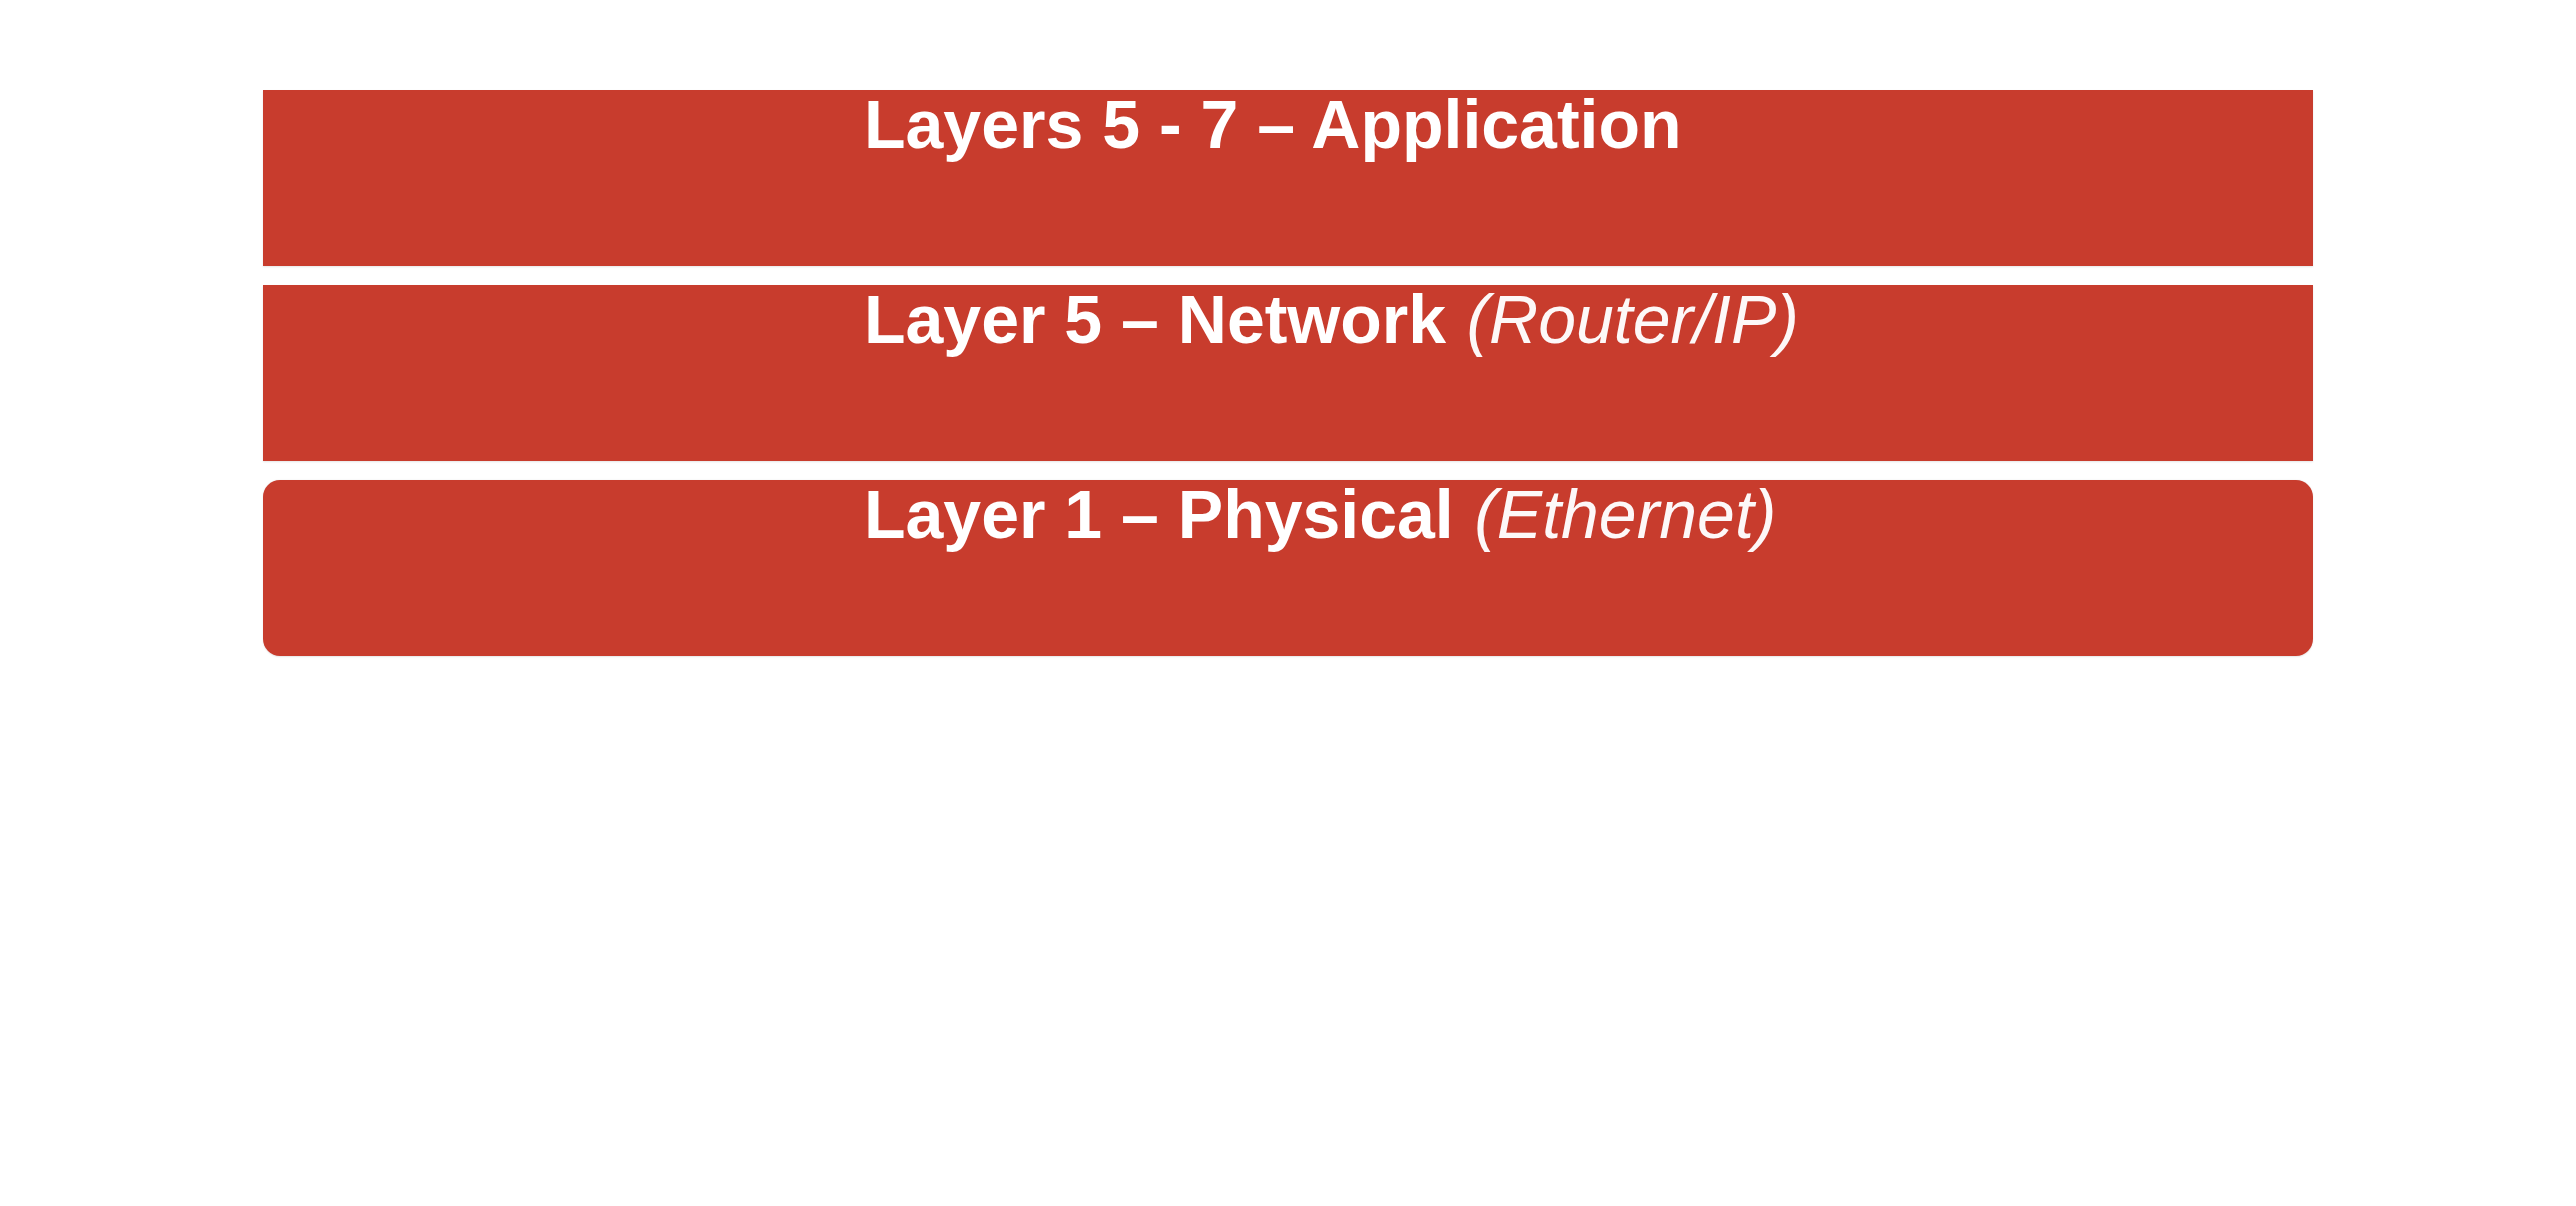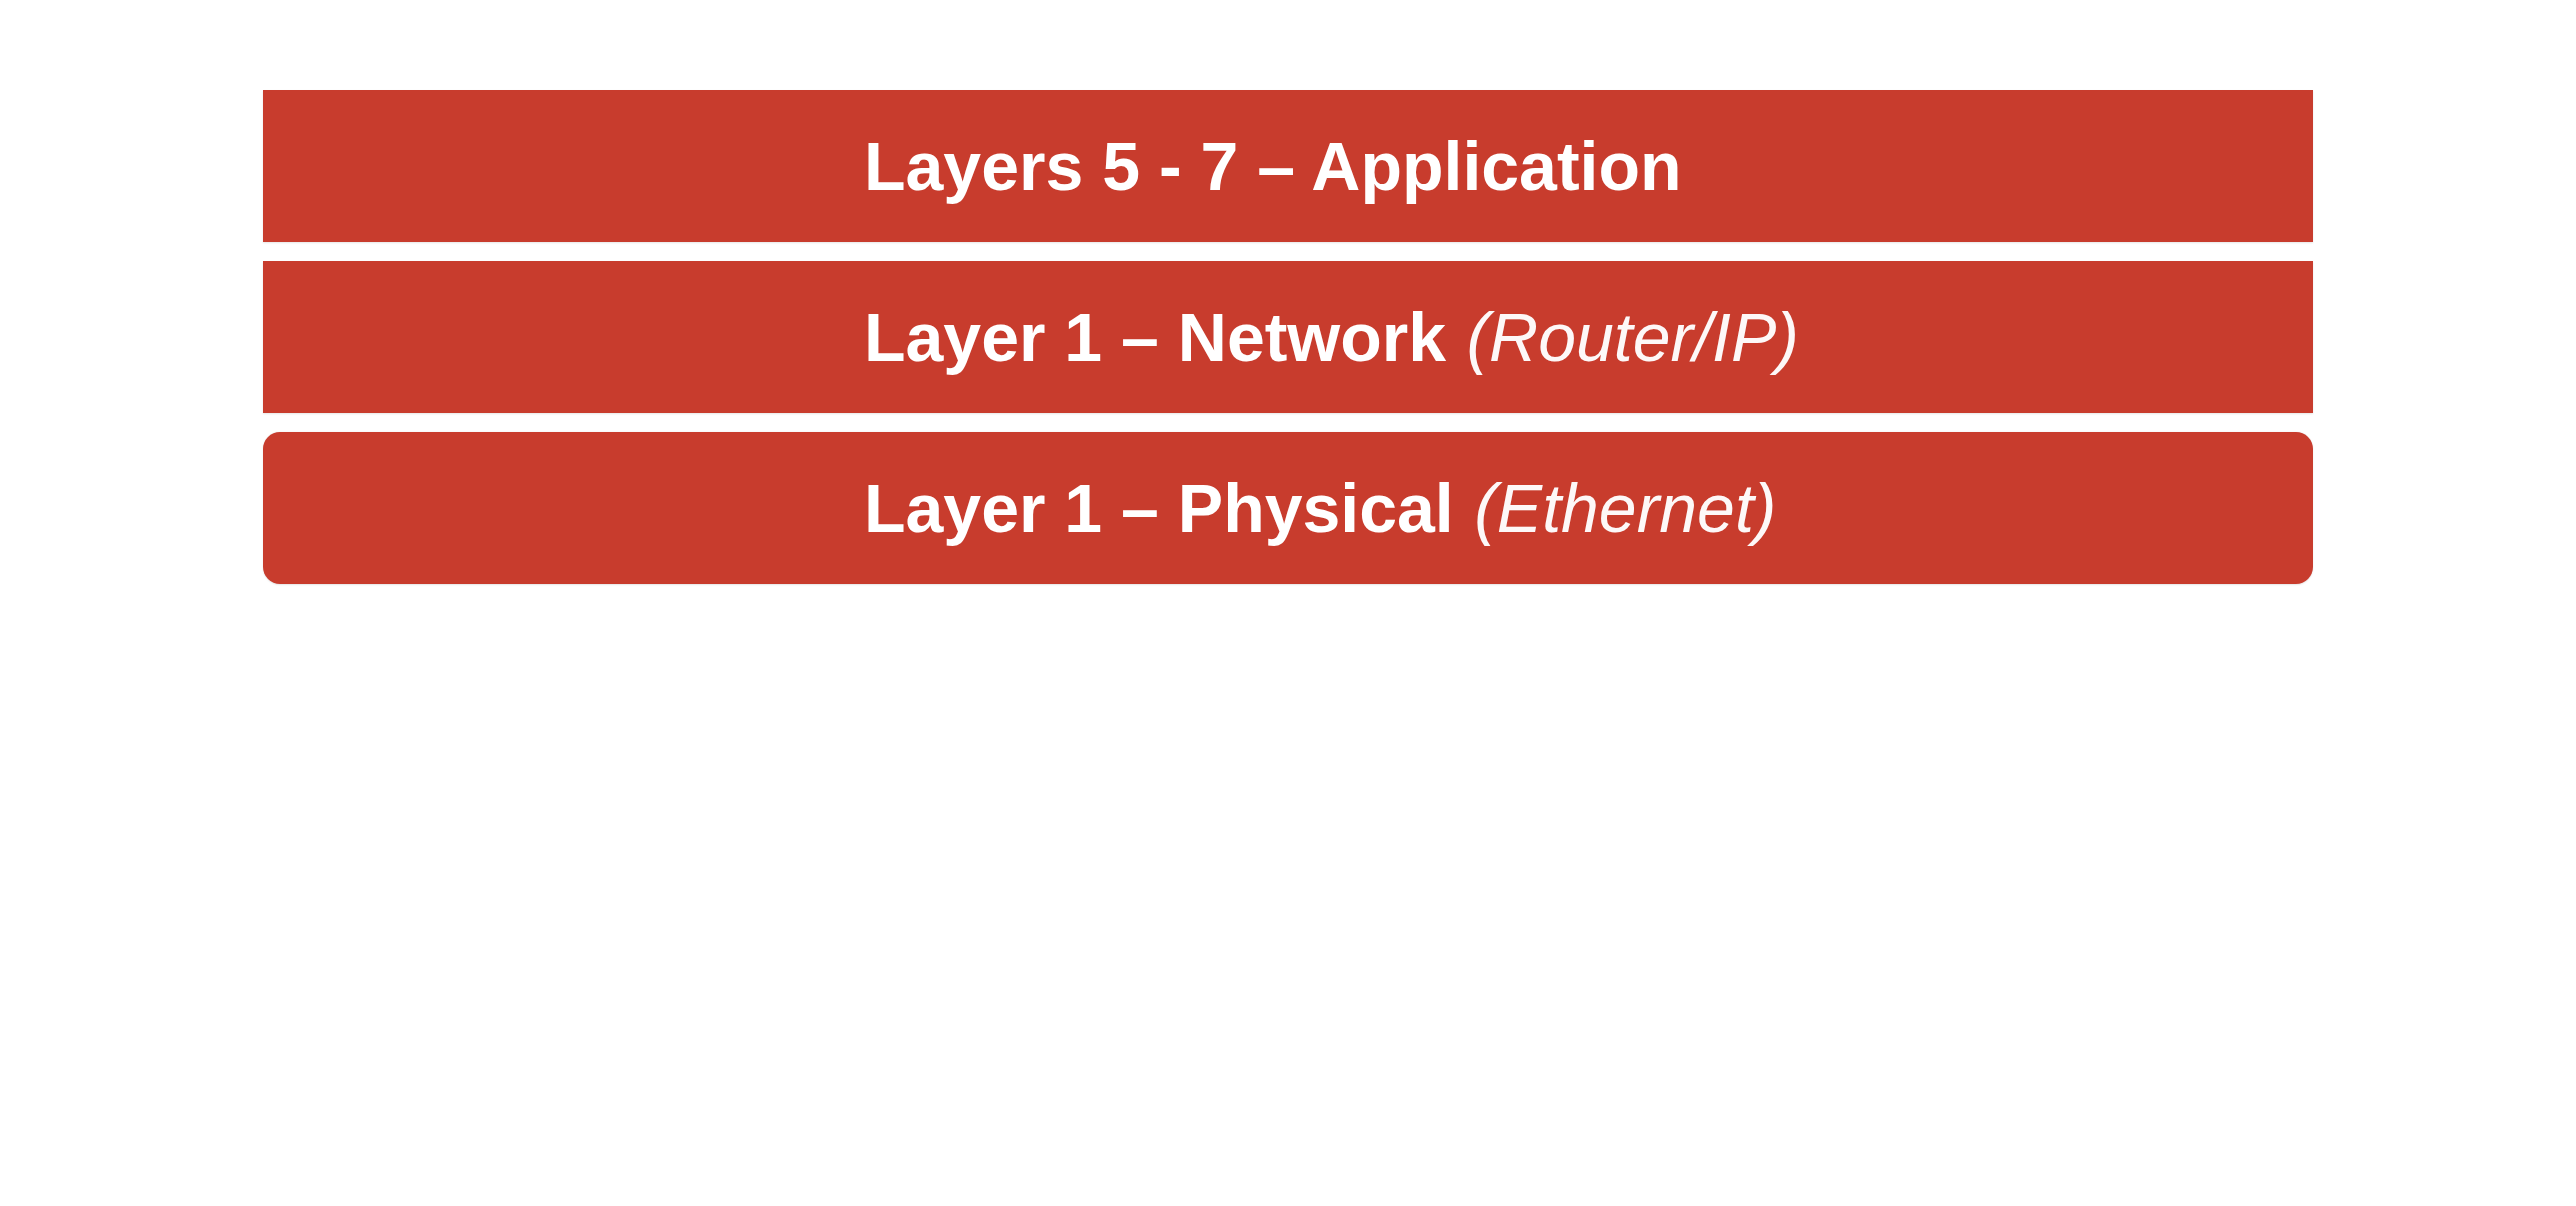--- a/index.html
+++ b/index.html
@@ -15,25 +15,24 @@
     font-family: "Liberation Sans", sans-serif;
     overflow: hidden;
   }
   .stack {
     position: absolute;
     left: 263px;
     top: 90px;
     width: 2050px;
   }
   .layer-bar {
-    height: 152px;
+    height: 176px;
     margin-bottom: 19px;
     background: var(--bar-color);
     display: flex;
-    align-items: center;
     box-shadow: 0 0.9px 1.7px rgba(0,0,0,0.10);
   }
   .layer-bar:last-child { margin-bottom: 0; border-radius: 17px; }
   .layer-text {
     padding-left: 601px;
     font-size: 68px;
     line-height: 1;
     color: var(--text-color);
     white-space: nowrap;
   }
@@ -48,21 +47,21 @@
 
   <div class="layer-bar">
     <div class="layer-text">
       <span class="label">Layers 5 - 7 – Application</span><span class="detail"></span>
     </div>
   </div>
 
 
   <div class="layer-bar">
     <div class="layer-text">
-      <span class="label">Layer 1 – Network</span><span class="detail">(Router/IP)</span>
+      <span class="label">Layer 5 – Network</span><span class="detail">(Router/IP)</span>
     </div>
   </div>
 
 
   <div class="layer-bar">
     <div class="layer-text">
       <span class="label">Layer 1 – Physical</span><span class="detail">(Ethernet)</span>
     </div>
   </div>
 

